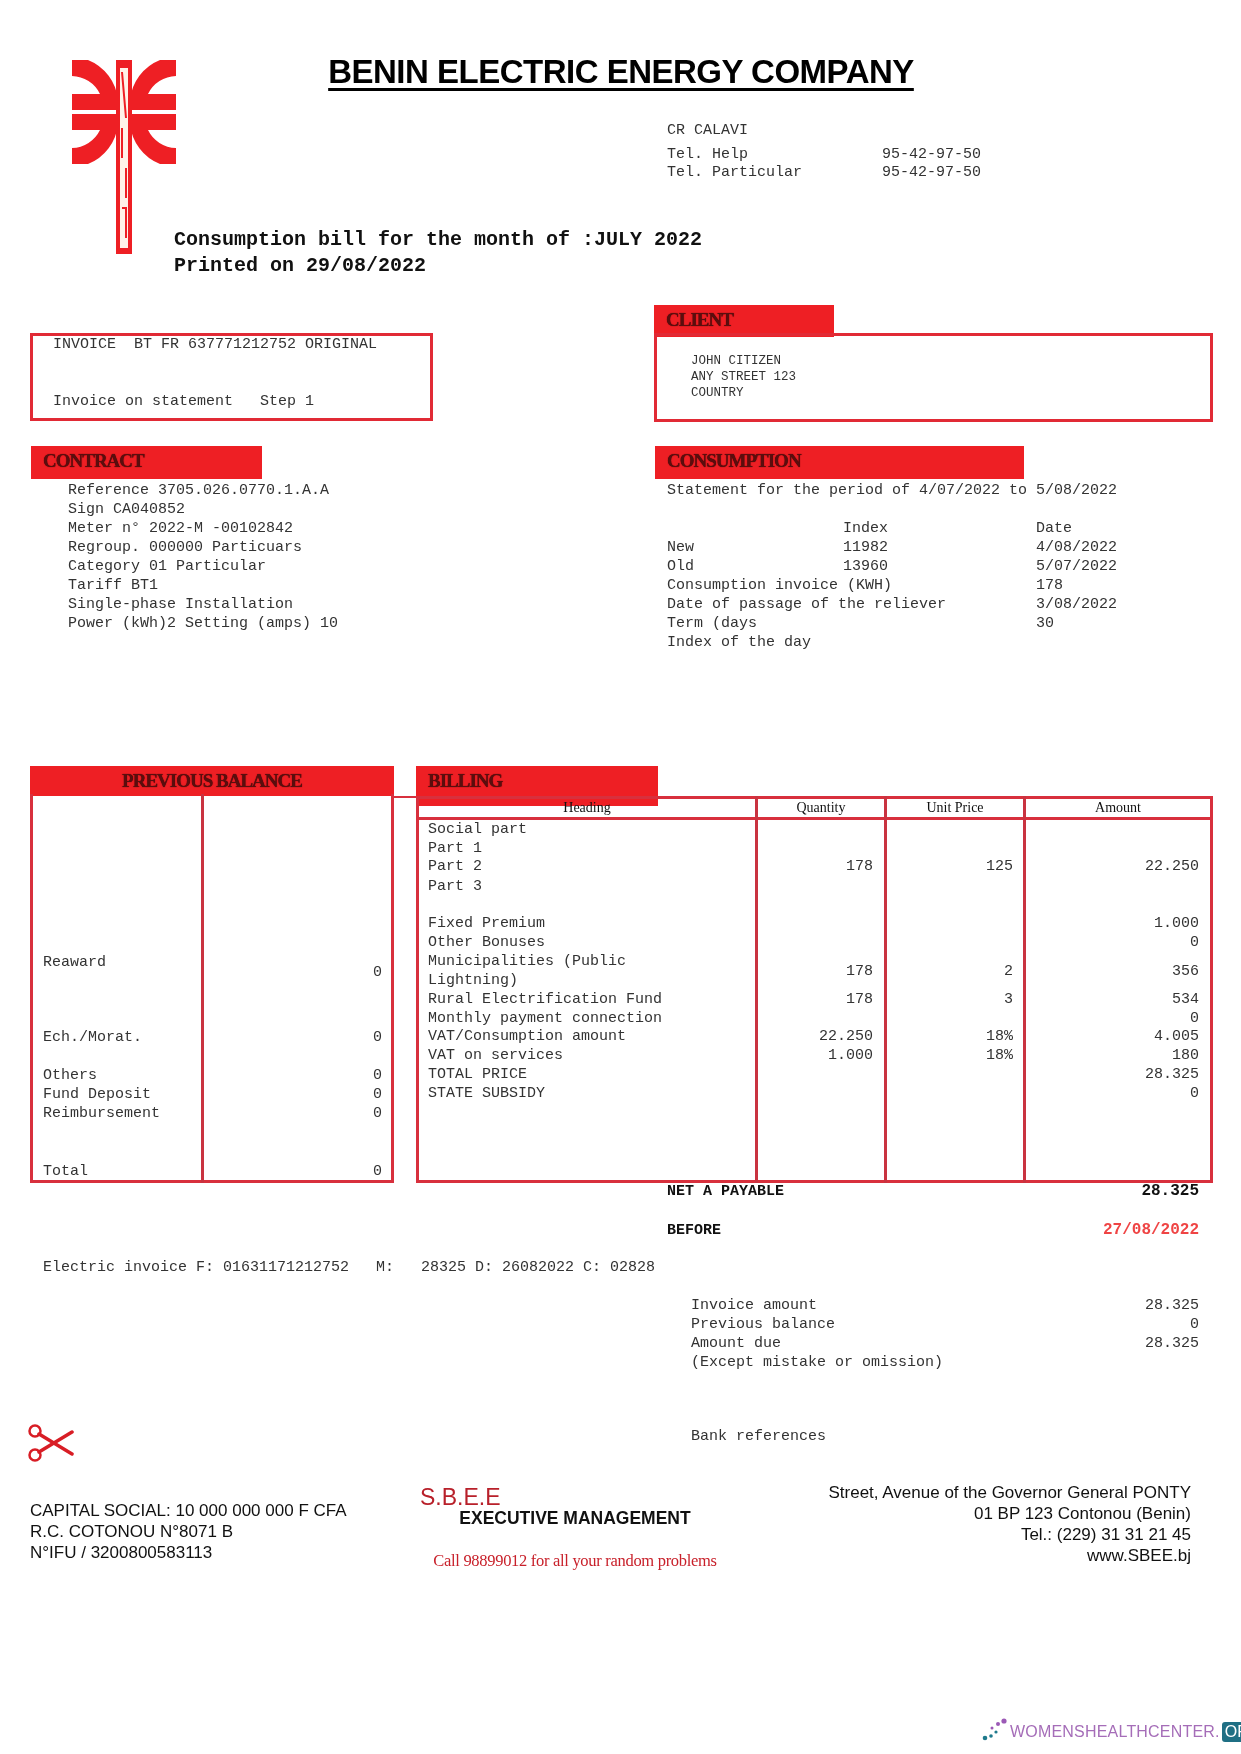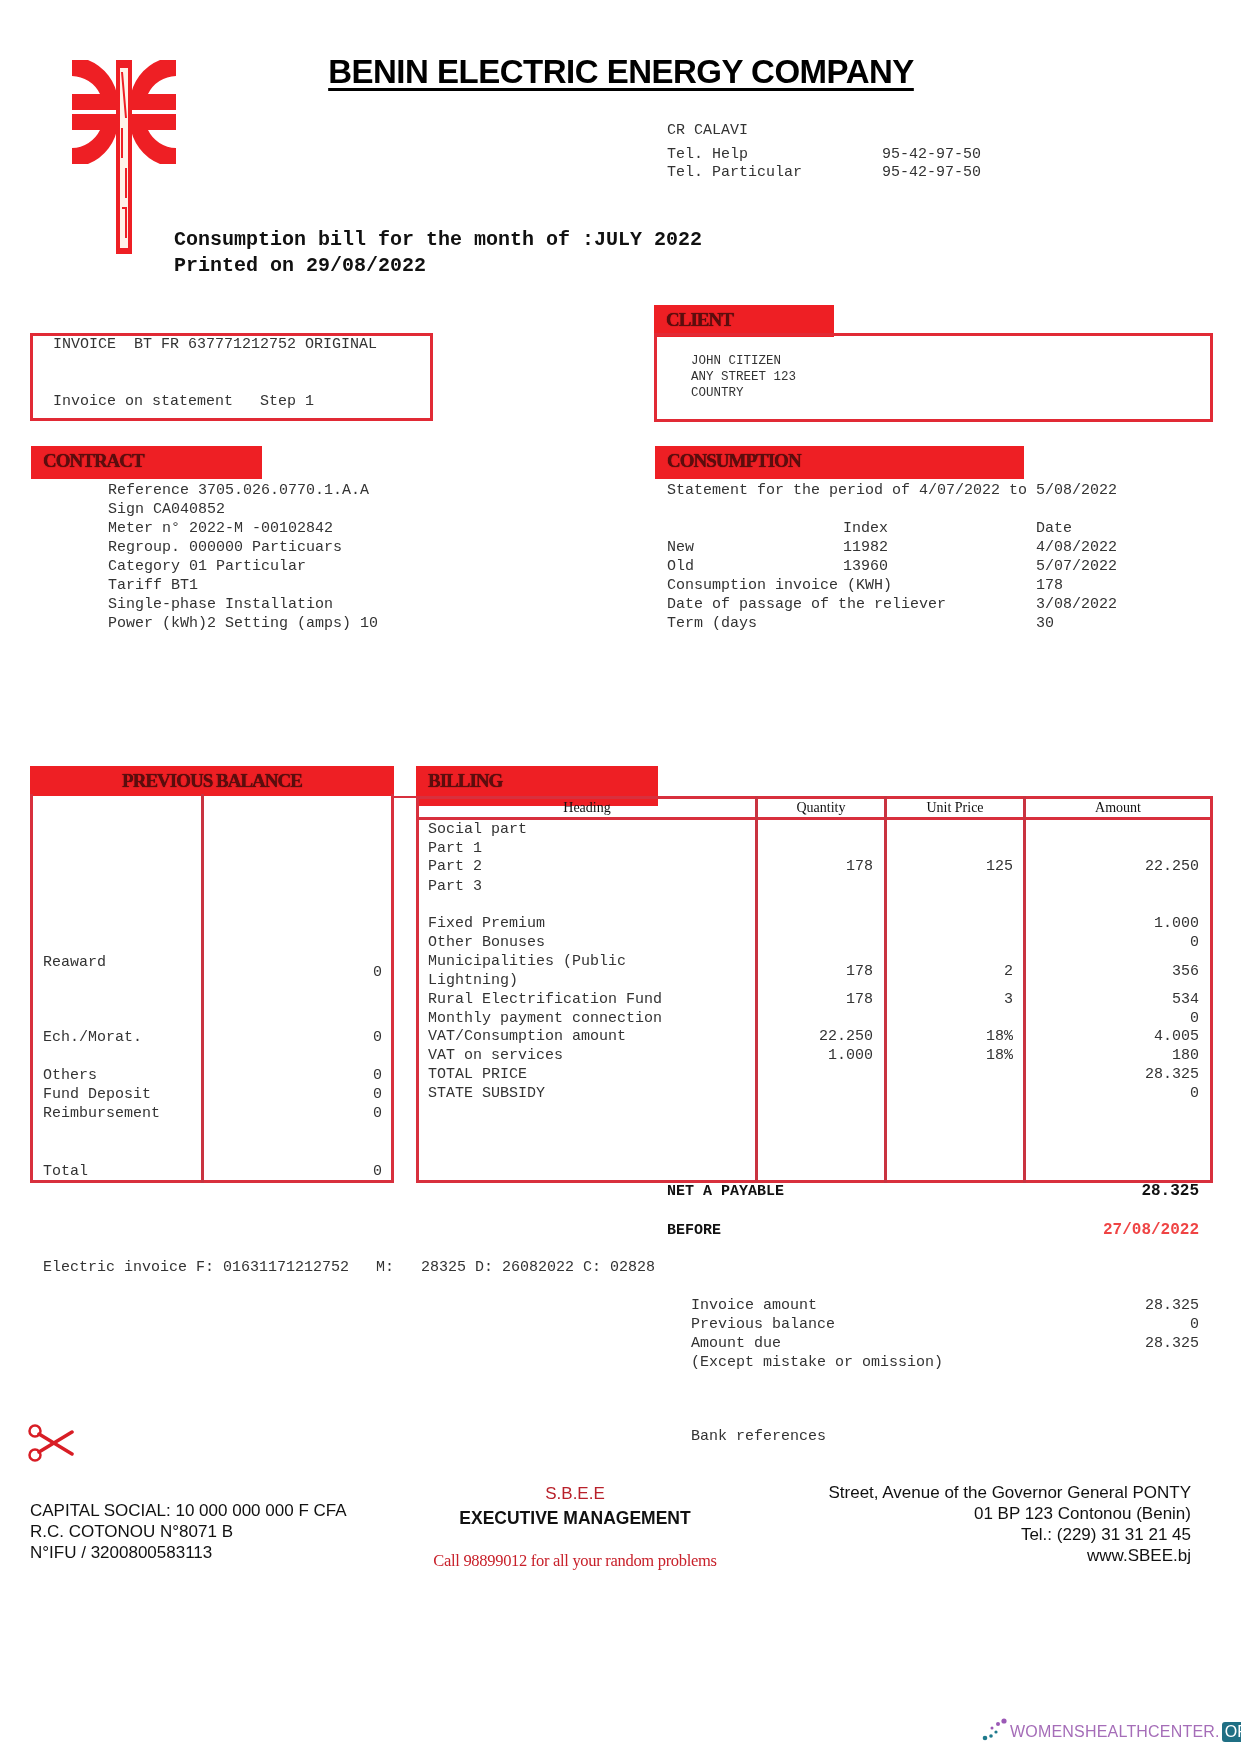--- a/index.html
+++ b/index.html
@@ -48,21 +48,21 @@
 <div class="abs mono small line" style="left:53px;top:335px;">INVOICE  BT FR 637771212752 ORIGINAL</div>
 <div class="abs mono small line" style="left:53px;top:392px;">Invoice on statement   Step 1</div>
 
 <div class="abs tab" style="left:654px;top:305px;width:180px;height:32px;">CLIENT</div>
 <div class="abs red-border" style="left:654px;top:333px;width:559px;height:89px;"></div>
 <div class="abs mono tiny" style="left:691px;top:353px;line-height:16px;">JOHN CITIZEN</div>
 <div class="abs mono tiny" style="left:691px;top:369px;line-height:16px;">ANY STREET 123</div>
 <div class="abs mono tiny" style="left:691px;top:385px;line-height:16px;">COUNTRY</div>
 
 <div class="abs tab" style="left:31px;top:446px;width:231px;height:33px;">CONTRACT</div>
-<div class="abs mono small" style="left:68px;top:481px;margin-left:40px;">
+<div class="abs mono small" style="left:68px;top:481px;">
   <div class="line">Reference 3705.026.0770.1.A.A</div>
   <div class="line">Sign CA040852</div>
   <div class="line">Meter n° 2022-M -00102842</div>
   <div class="line">Regroup. 000000 Particuars</div>
   <div class="line">Category 01 Particular</div>
   <div class="line">Tariff BT1</div>
   <div class="line">Single-phase Installation</div>
   <div class="line">Power (kWh)2 Setting (amps) 10</div>
 </div>
 
@@ -85,20 +85,23 @@
     <span class="line abs" style="left:0">Consumption invoice (KWH)</span>
     <span class="line abs" style="left:369px">178</span>
   </div>
   <div style="position:relative;height:19px;">
     <span class="line abs" style="left:0">Date of passage of the reliever</span>
     <span class="line abs" style="left:369px">3/08/2022</span>
   </div>
   <div style="position:relative;height:19px;">
     <span class="line abs" style="left:0">Term (days</span>
     <span class="line abs" style="left:369px">30</span>
+  </div>
+  <div style="position:relative;height:19px;">
+    <span class="line abs" style="left:0">Index of the day</span>
   </div>
 </div>
 
 <div class="abs tab" style="left:30px;top:766px;width:364px;height:30px;text-align:center;padding-left:0;">PREVIOUS BALANCE</div>
 <div class="abs" style="left:30px;top:794px;width:364px;height:389px;border:3px solid #d8303d;border-top:none;box-sizing:border-box;"></div>
 <div class="vline" style="left:201px;top:794px;height:389px;"></div>
 <div class="abs mono small line" style="left:43px;top:953px;">Reaward</div>
 <div class="abs mono small line right" style="left:300px;width:82px;top:963px;">0</div>
 <div class="abs mono small line" style="left:43px;top:1028px;">Ech./Morat.</div>
 <div class="abs mono small line right" style="left:300px;width:82px;top:1028px;">0</div>
@@ -186,21 +189,21 @@
     <path d="M13,28 L46,8" stroke="#d81d25" stroke-width="3.5" stroke-linecap="round"></path>
   </svg>
 </div>
 
 <div class="abs sans" style="left:30px;top:1500px;font-size:17px;color:#111;line-height:21px;">
   <div>CAPITAL SOCIAL: 10 000 000 000 F CFA</div>
   <div>R.C. COTONOU N°8071 B</div>
   <div>N°IFU / 3200800583113</div>
 </div>
 
-<div class="abs sans" style="left:420px;width:310px;top:1484px;text-align:center;font-size:17px;color:#b8202a;">S.B.E.E</div>
+<div class="abs sans" style="left:420px;width:310px;top:1484px;text-align:left;font-size:23px;color:#b8202a;">S.B.E.E</div>
 <div class="abs sans" style="left:420px;width:310px;top:1508px;text-align:center;font-size:17.5px;font-weight:bold;color:#111;">EXECUTIVE MANAGEMENT</div>
 <div class="abs serif" style="left:395px;width:360px;top:1551px;text-align:center;font-size:16.5px;color:#c8202a;letter-spacing:-0.3px;">Call 98899012 for all your random problems</div>
 
 <div class="abs sans right" style="left:760px;width:431px;top:1482px;font-size:17px;color:#111;line-height:21px;">
   <div>Street, Avenue of the Governor General PONTY</div>
   <div>01 BP 123 Contonou (Benin)</div>
   <div>Tel.: (229) 31 31 21 45</div>
   <div>www.SBEE.bj</div>
 </div>
 

